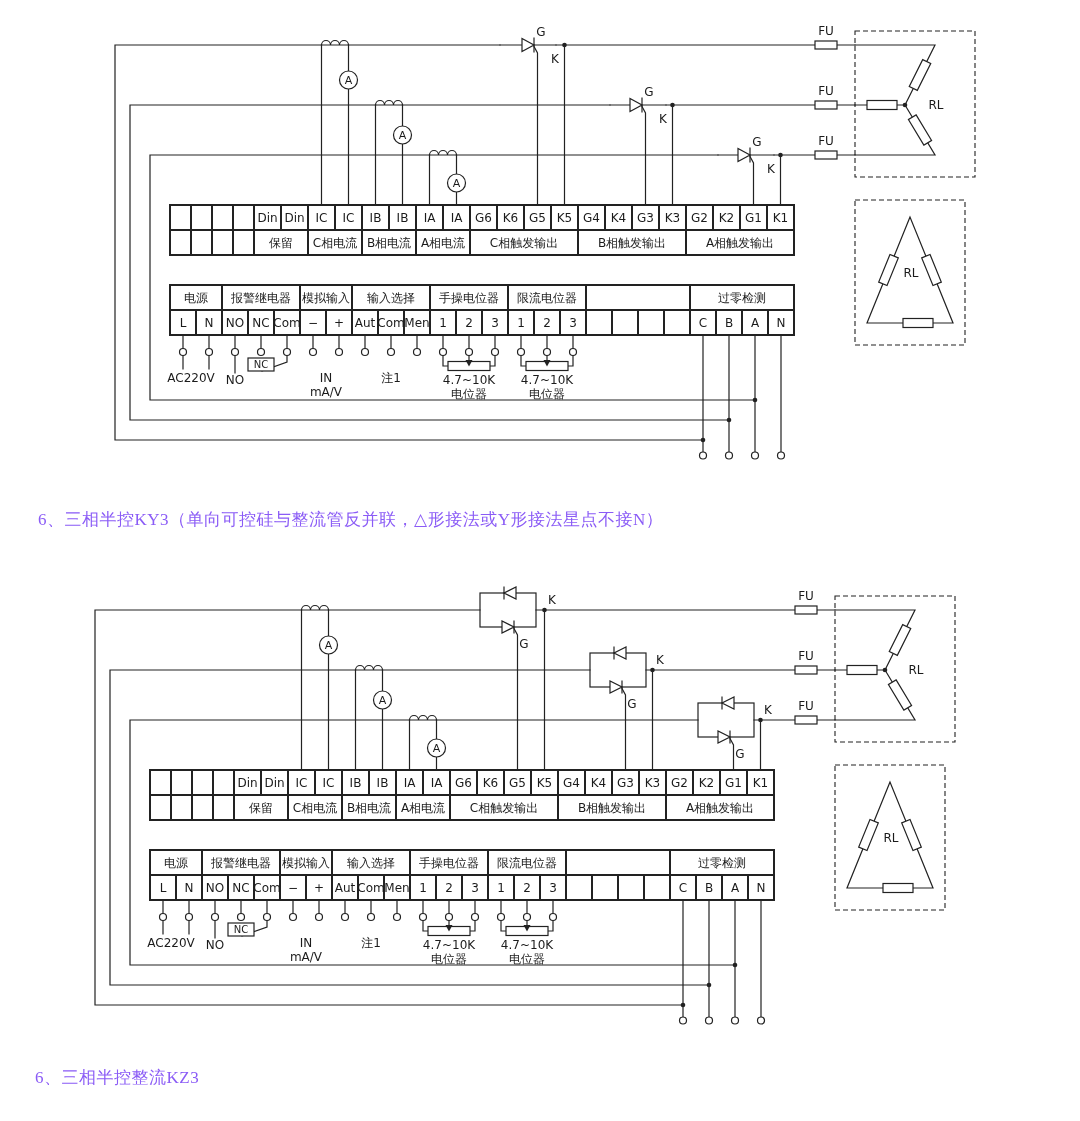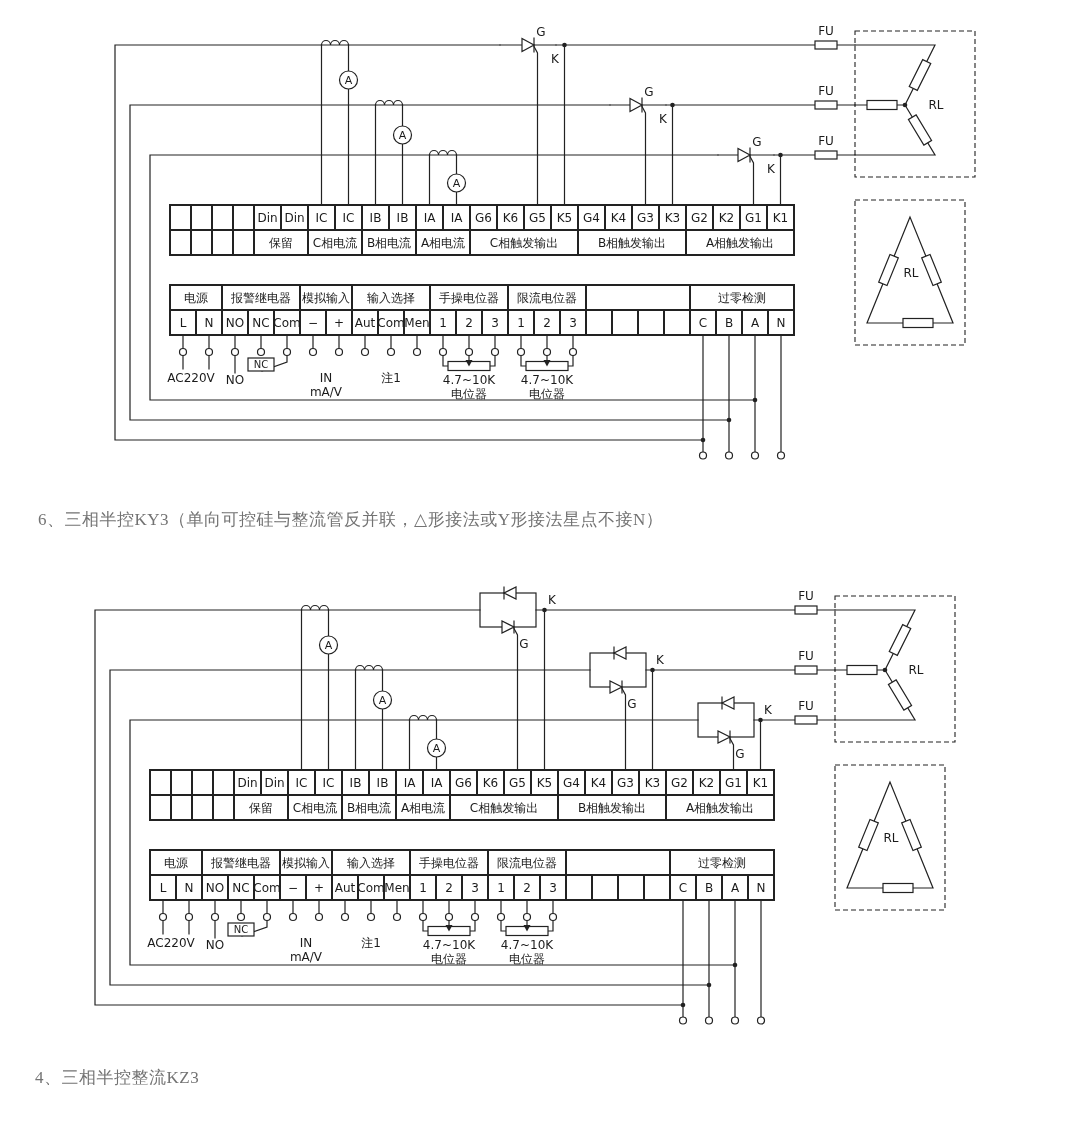--- a/index.html
+++ b/index.html
@@ -1,20 +1,20 @@
 <!DOCTYPE html>
 <html><head>
 <meta charset="utf-8">
 <style>
   html,body{margin:0;padding:0;background:#fff;}
   .page{position:relative;width:1080px;height:1121px;background:#fff;overflow:hidden;
         font-family:"Liberation Sans","DejaVu Sans",sans-serif;}
   .diag{position:absolute;}
   .caption{position:absolute;font-family:"Liberation Serif","DejaVu Serif",serif;
-           font-size:17px;color:#737373;white-space:nowrap;letter-spacing:.5px;}
+           font-size:17px;color:#8b5cf6;white-space:nowrap;letter-spacing:.5px;}
   svg text{font-family:"DejaVu Sans","Liberation Sans",sans-serif;font-size:12px;
            fill:#1b1b1b;text-anchor:middle;}
   svg .fs10{font-size:10px}
   svg .fs11{font-size:11px}
   .w{stroke:#222;stroke-width:1.2;fill:none;stroke-linecap:square;}
   .tbl{stroke:#222;stroke-width:1.4;fill:#fff;shape-rendering:crispEdges;}
   .grid{stroke:#222;stroke-width:1.1;fill:none;shape-rendering:crispEdges;}
   .t{fill:#fff;stroke:#222;stroke-width:1.2;}
   .sym{fill:#fff;stroke:#222;stroke-width:1.2;}
   .dot{fill:#222;stroke:none;}
@@ -252,15 +252,15 @@
       <path class="sym" d="M669 127 L669 139 L657 133 Z"></path>
       <path class="w" d="M657 127 V139"></path>
       <path class="sym" d="M653 161 L653 173 L665 167 Z"></path>
       <path class="w" d="M665 161 V173"></path>
       <path class="w" d="M665 168.5 L668.5 175 V200"></path>
       <text x="675" y="188">G</text>
       <text x="703" y="144">K</text>
     </g>
   </svg>
 
-  <div class="caption" style="left:35px;top:1066px">4、三相半控整流KZ3</div>
+  <div class="caption" style="left:35px;top:1066px">6、三相半控整流KZ3</div>
 
 </div>
 
 </body></html>

